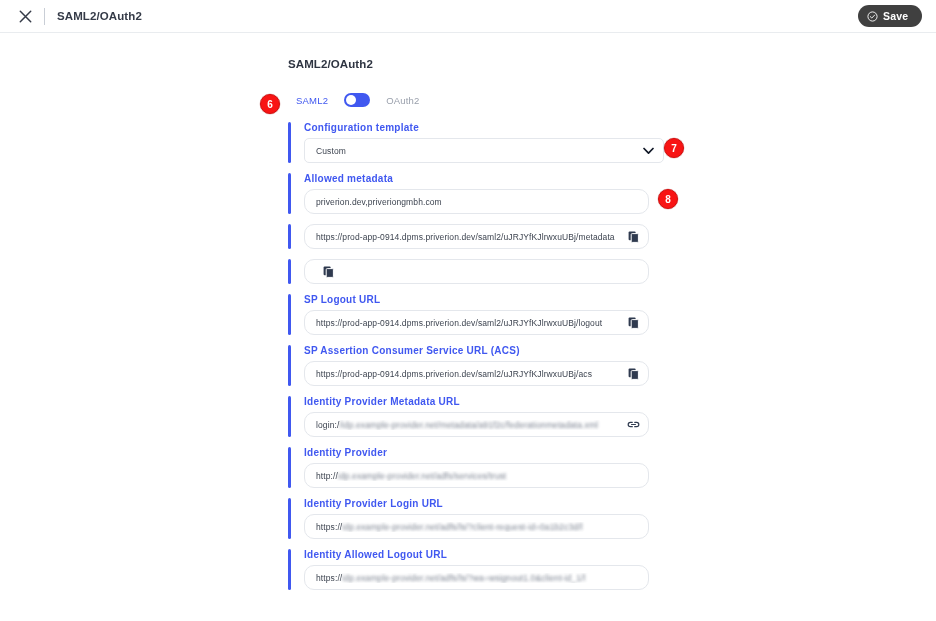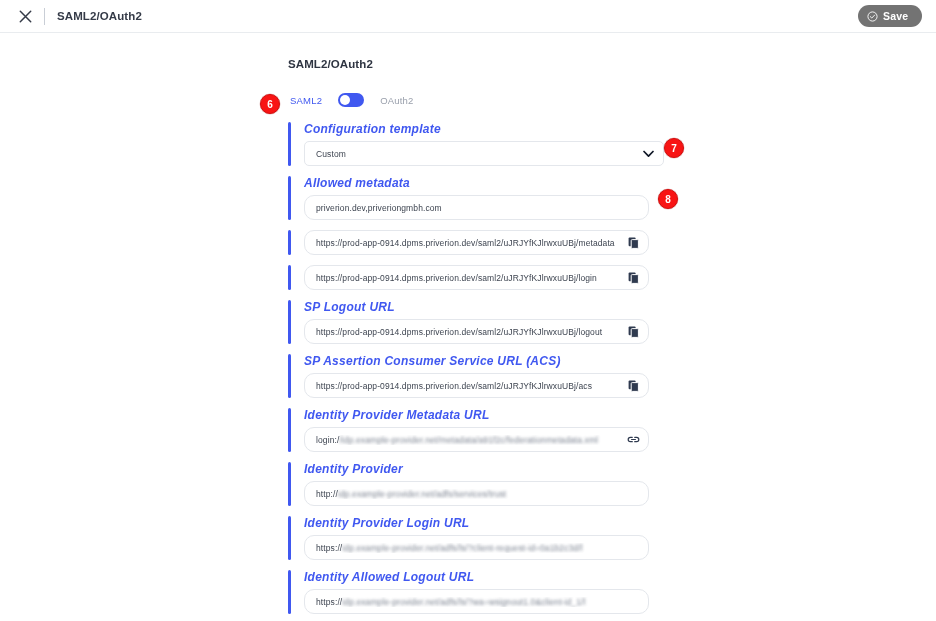--- a/index.html
+++ b/index.html
@@ -35,21 +35,21 @@
   .topbar-title {
     font-size: 11.5px;
     font-weight: 600;
     color: #353b48;
     letter-spacing: .1px;
   }
   .save-btn {
     position:absolute; right: 14px; top: 5px;
     height: 22px; min-width: 64px;
     padding: 0 13px 0 9px;
-    background:#737373;
+    background:#404040;
     border-radius: 11px;
     display:flex; align-items:center; gap:5px;
     cursor:pointer;
     border:none;
   }
   .save-btn .chk { display:block; }
   .save-label {
     color:#fff; font-size:10.5px; font-weight:700;
     font-family:"Liberation Sans", sans-serif;
     letter-spacing:.2px;
@@ -66,21 +66,21 @@
     font-weight: 700;
     color: #2f3542;
     margin: 0 0 22px 0;
     letter-spacing:.1px;
   }
 
   
   .toggle-row {
     display:flex; align-items:center;
     gap: 16px;
-    margin: 0 0 14px 2px;
+    margin: 0 0 14px 8px;
     height: 16px;
   }
   .toggle-label {
     font-size: 9.5px;
     letter-spacing:.2px;
   }
   .toggle-label.active { color:#4058f0; font-weight:400; }
   .toggle-label.inactive { color:#9aa0ac; }
   .switch {
     width: 26px; height: 14px;
@@ -104,27 +104,26 @@
     margin-bottom: 10px;
   }
   .field .accent {
     position:absolute;
     left:0; top:0;
     width:3px; height:100%;
     background:#4058f0;
     border-radius:2px;
   }
   .field-label {
-    font-size: 12px;
+    font-size: 10px;
     font-weight: 700;
     color:#4058f0;
     letter-spacing:.25px;
     margin-bottom: 5px;
     display:block;
-    font-style:italic;
   }
   .input-box {
     height: 25px;
     border: 1px solid #e4e7ec;
     border-radius: 5px;
     background:#fff;
     display:flex;
     align-items:center;
     padding: 0 7px 0 11px;
     position:relative;
@@ -252,21 +251,20 @@
           <rect x="0.6" y="0.6" width="7" height="8.6" rx="1" fill="#2f3a4f"></rect>
           <rect x="3.2" y="2.6" width="7.2" height="8.8" rx="1" fill="#2f3a4f" stroke="#ffffff" stroke-width="1"></rect>
         </svg>
       </span>
     </div>
   </div>
 
   <div class="field">
     <div class="accent"></div>
     <div class="input-box narrow">
-      <span class="input-value">https://prod-app-0914.dpms.priverion.dev/saml2/uJRJYfKJlrwxuUBj/login</span>
       <span class="icon-btn">
         <svg width="11" height="12" viewBox="0 0 11 12">
           <rect x="0.6" y="0.6" width="7" height="8.6" rx="1" fill="#2f3a4f"></rect>
           <rect x="3.2" y="2.6" width="7.2" height="8.8" rx="1" fill="#2f3a4f" stroke="#ffffff" stroke-width="1"></rect>
         </svg>
       </span>
     </div>
   </div>
 
   <div class="field">

